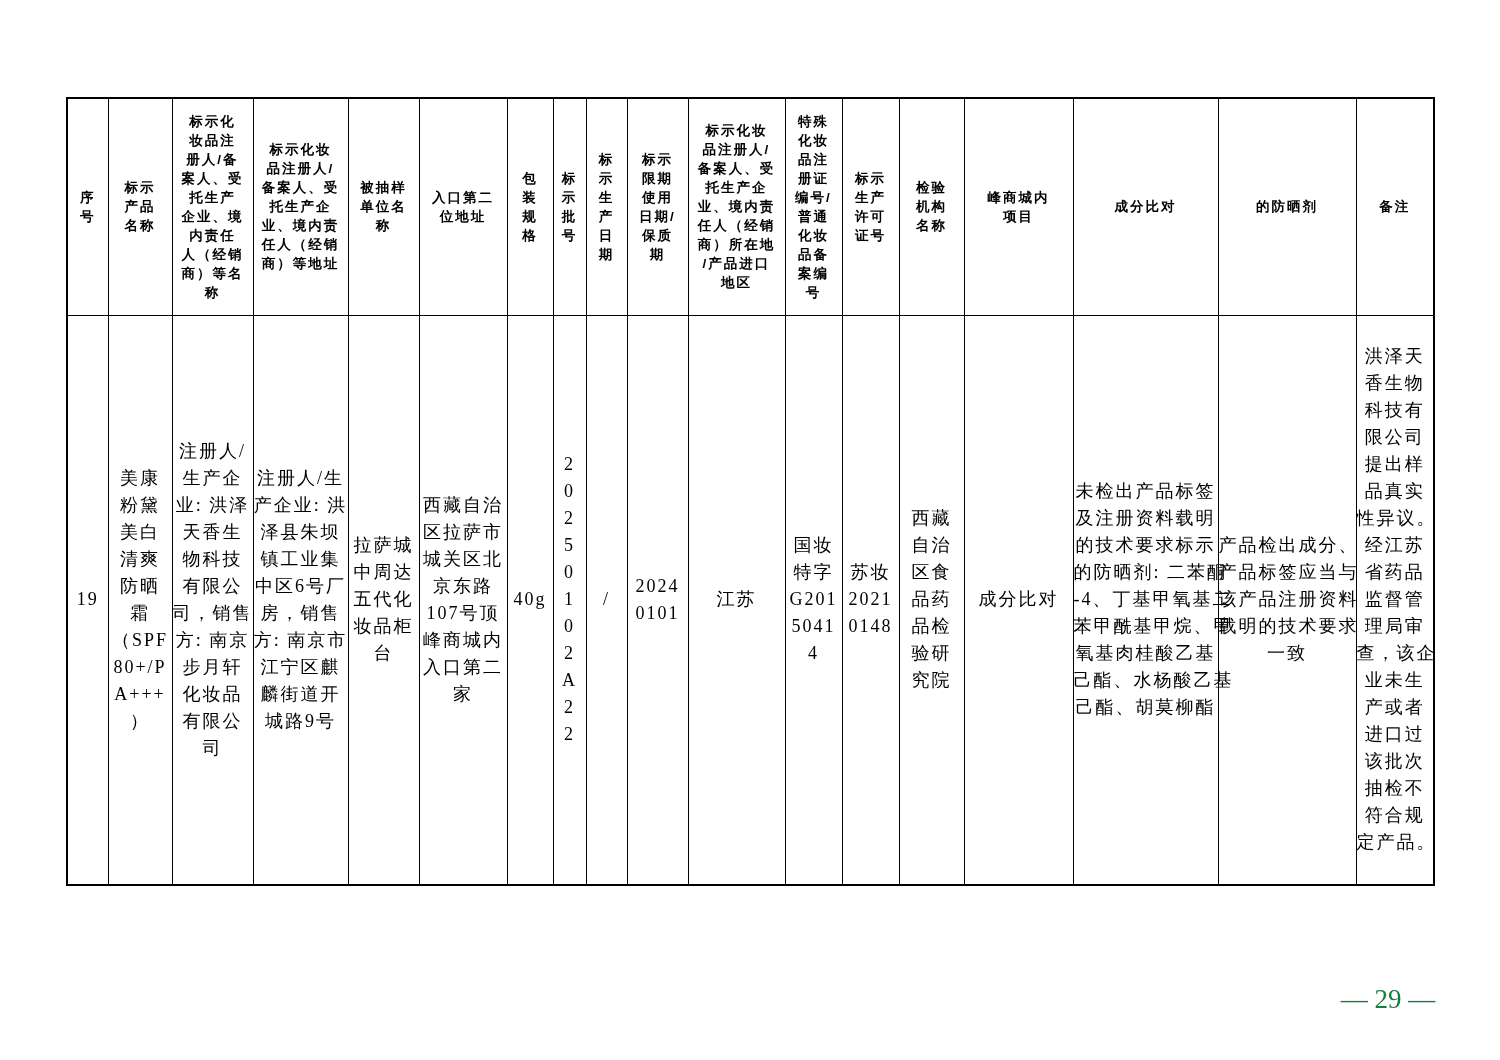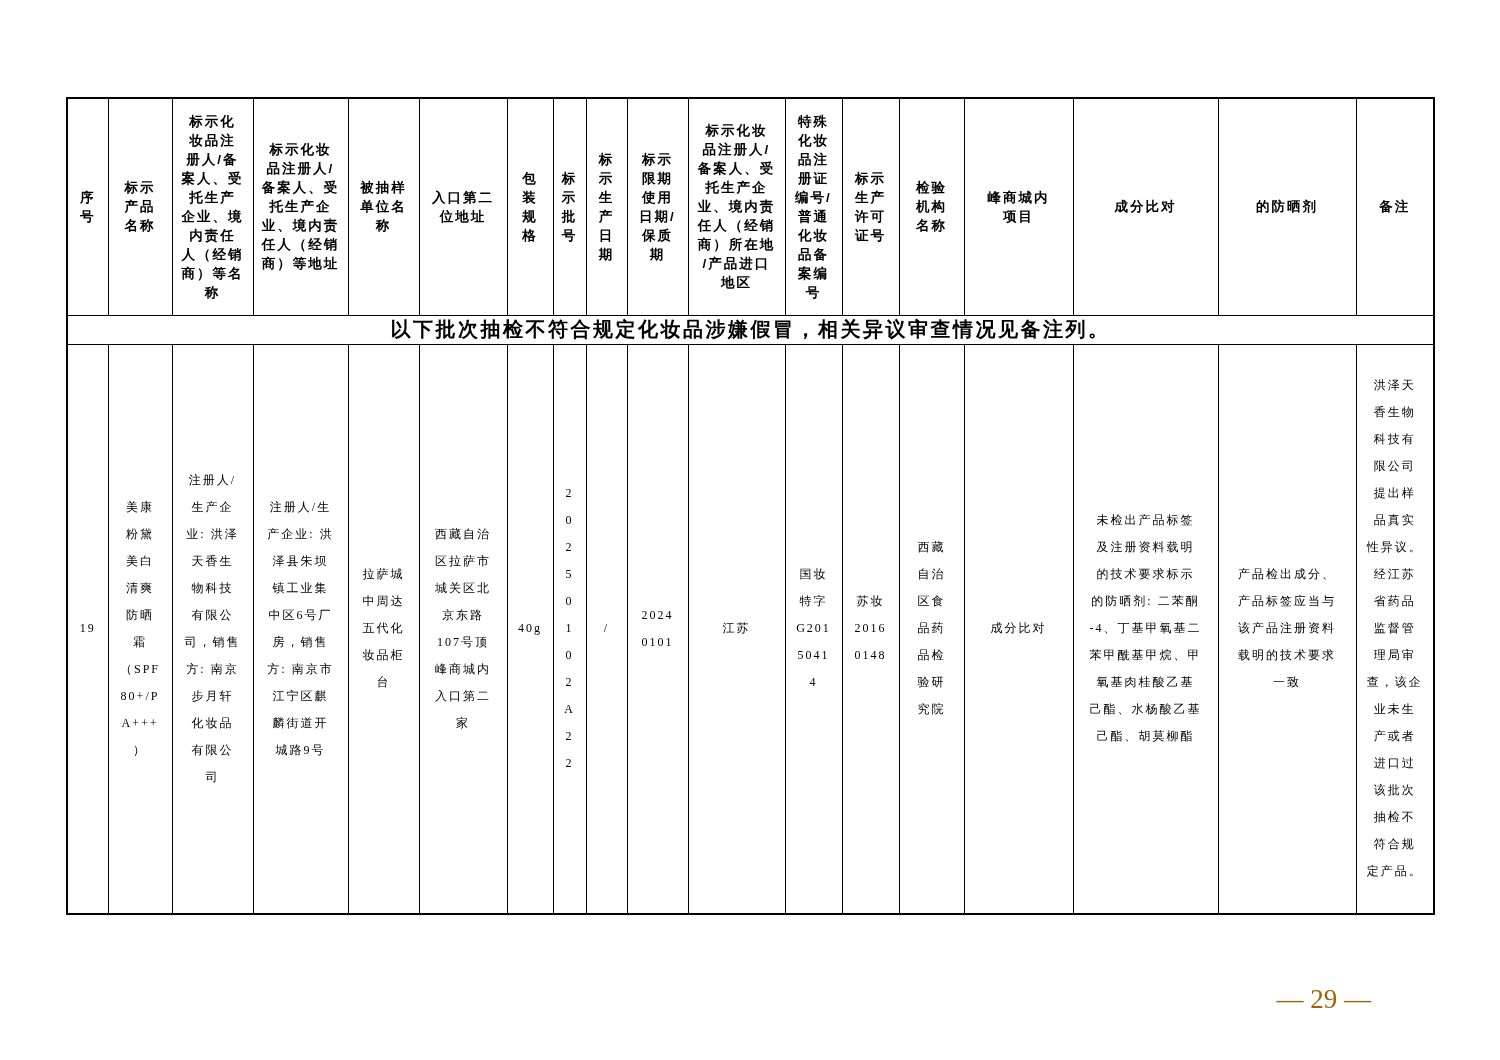--- a/index.html
+++ b/index.html
@@ -35,45 +35,45 @@
     font-weight: bold;
     font-size: 13.5px;
     line-height: 19px;
     letter-spacing: 2px;
     white-space: pre;
   }
   
   table.sampling td.data {
     font-family: "Liberation Serif", "DejaVu Serif", serif;
     font-weight: normal;
-    font-size: 12px;
+    font-size: 18px;
     line-height: 27px;
     letter-spacing: 2px;
     white-space: pre;
   }
   tr.header-row { height: 217px; }
   tr.banner-row { height: 29px; }
   tr.data-row   { height: 570px; }
   td.banner-cell {
     font-family: "Liberation Sans", "DejaVu Sans", sans-serif;
     font-weight: bold;
     font-size: 20px;
     letter-spacing: 2.5px;
     white-space: nowrap;
     text-align: center;
   }
   .page-number {
     position: absolute;
-    left: 1211px;
+    left: 1308px;
     top: 984px;
     width: 160px;
-    text-align: right;
+    text-align: center;
     font-family: "Liberation Serif", "DejaVu Serif", serif;
     font-size: 27px;
-    color: #a16207;
+    color: #15803d;
     white-space: nowrap;
   }
 </style>
 </head>
 <body>
 
 <div class="page">
 
   <table class="sampling">
     <colgroup>
@@ -170,23 +170,20 @@
 证号</th>
       <th>检验
 机构
 名称</th>
       <th>峰商城内
 项目</th>
       <th>成分比对</th>
       <th>的防晒剂</th>
       <th>备注</th>
     </tr>
-    <tr class="banner-row">
-      <td class="banner-cell" colspan="18">以下批次抽检不符合规定化妆品涉嫌假冒，相关异议审查情况见备注列。</td>
-    </tr>
     <tr class="data-row">
       <td class="data">19</td>
       <td class="data">美康
 粉黛
 美白
 清爽
 防晒
 霜
 （SPF
 80+/P
@@ -242,21 +239,21 @@
       <td class="data">/</td>
       <td class="data">2024
 0101</td>
       <td class="data">江苏</td>
       <td class="data">国妆
 特字
 G201
 5041
 4</td>
       <td class="data">苏妆
-2016
+2021
 0148</td>
       <td class="data">西藏
 自治
 区食
 品药
 品检
 验研
 究院</td>
       <td class="data">成分比对</td>
       <td class="data">未检出产品标签

